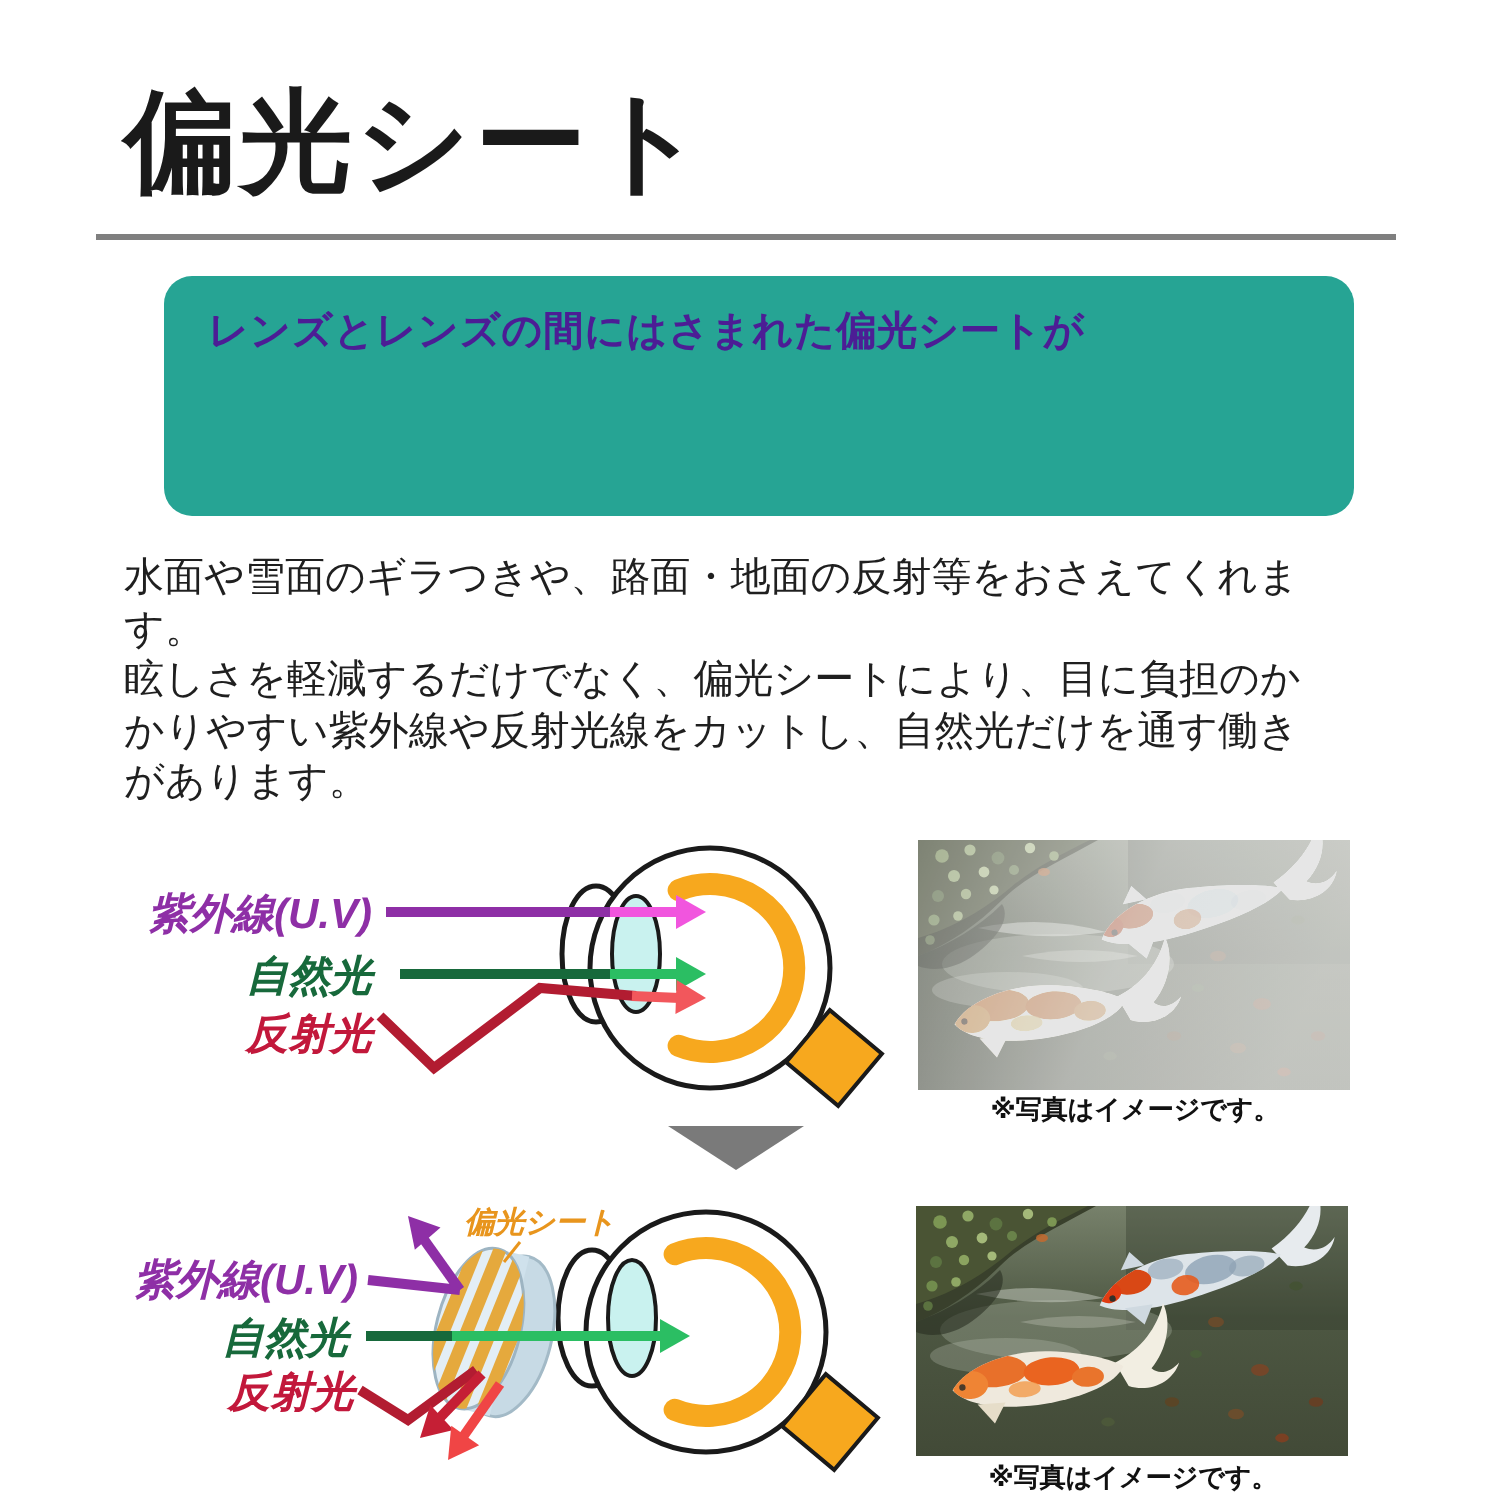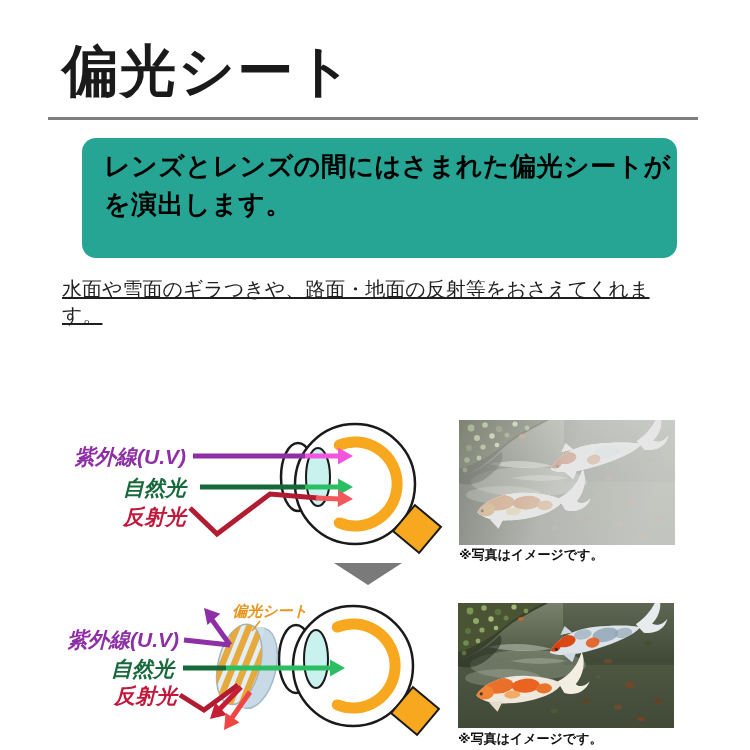--- a/index.html
+++ b/index.html
@@ -5,56 +5,56 @@
   html,body{margin:0;padding:0;background:#fff;width:750px;height:750px;
     font-family:"Liberation Sans","DejaVu Sans",sans-serif;}
   .stage{position:relative;width:750px;height:750px;overflow:hidden;background:#fff;}
 
   .page-title{position:absolute;left:62px;top:34px;font-size:56px;font-weight:600;
     color:#1a1a1a;letter-spacing:2px;}
   .title-divider{position:absolute;left:48px;top:117px;width:650px;height:3px;background:#7f7f7f;}
 
   .intro-box{position:absolute;left:82px;top:138px;width:595px;height:120px;
     background:#26A494;border-radius:14px;box-sizing:border-box;padding:9px 0 0 22px;}
-  .intro-line{color:#000000;font-size:26px;font-weight:700;line-height:38px;letter-spacing:0.5px;}
+  .intro-line{color:#4c1d95;font-size:20px;font-weight:700;line-height:38px;letter-spacing:0.5px;}
 
   .description{position:absolute;left:62px;top:277px;width:600px;color:#1f1f1f;
     font-size:20px;line-height:25.5px;}
-  .description p{margin:0;text-decoration:underline;}
+  .description p{margin:0;}
 
   .diagram{position:absolute;font-style:italic;}
   .diagram svg{display:block;}
 
   .photo{position:absolute;width:216px;height:125px;}
   .photo svg{display:block;width:216px;height:125px;}
   .photo-hazy svg{filter:brightness(1.16) saturate(0.62) contrast(0.8);}
-  .caption{position:absolute;width:217px;text-align:left;font-size:13px;font-weight:700;color:#111;}
+  .caption{position:absolute;width:217px;text-align:center;font-size:13px;font-weight:700;color:#111;}
 
   .down-arrow{position:absolute;left:334px;top:563px;width:0;height:0;
     border-left:34px solid transparent;border-right:34px solid transparent;
     border-top:22px solid #7a7a7a;}
 
   text.diag-label{font-family:"Liberation Sans","DejaVu Sans",sans-serif;font-size:21px;font-weight:700;}
   text.sheet-label{font-family:"Liberation Sans","DejaVu Sans",sans-serif;font-size:15px;font-weight:700;fill:#E8951D;}
 </style>
 </head>
 <body>
 
 <div class="stage">
 
   <div class="page-title">偏光シート</div>
   <div class="title-divider"></div>
 
   <div class="intro-box">
     <div class="intro-line">レンズとレンズの間にはさまれた偏光シートが</div>
-    <div class="intro-line">を演出します。</div>
   </div>
 
   <div class="description">
     <p>水面や雪面のギラつきや、路面・地面の反射等をおさえてくれます。</p>
+    <p>眩しさを軽減するだけでなく、偏光シートにより、目に負担のかかりやすい紫外線や反射光線をカットし、自然光だけを通す働きがあります。</p>
   </div>
 
   <div class="diagram" style="left:60px;top:413px;">
     <svg width="400" height="150" viewBox="0 0 400 150">
       <defs>
         <g id="eye-shape">
           <ellipse cx="-57" cy="-7" rx="17" ry="34" fill="#fff" stroke="#1a1a1a" stroke-width="2.5"></ellipse>
           <circle r="60" fill="#fff" stroke="#1a1a1a" stroke-width="2.5"></circle>
           <path d="M -15.7 -38.9 A 42 42 0 1 1 -15.7 38.9" fill="none" stroke="#F7A81E" stroke-width="11" stroke-linecap="round"></path>
           <rect x="-17" y="-17" width="34" height="34" transform="translate(62,45) rotate(40)" fill="#F7A81E" stroke="#1a1a1a" stroke-width="2"></rect>

